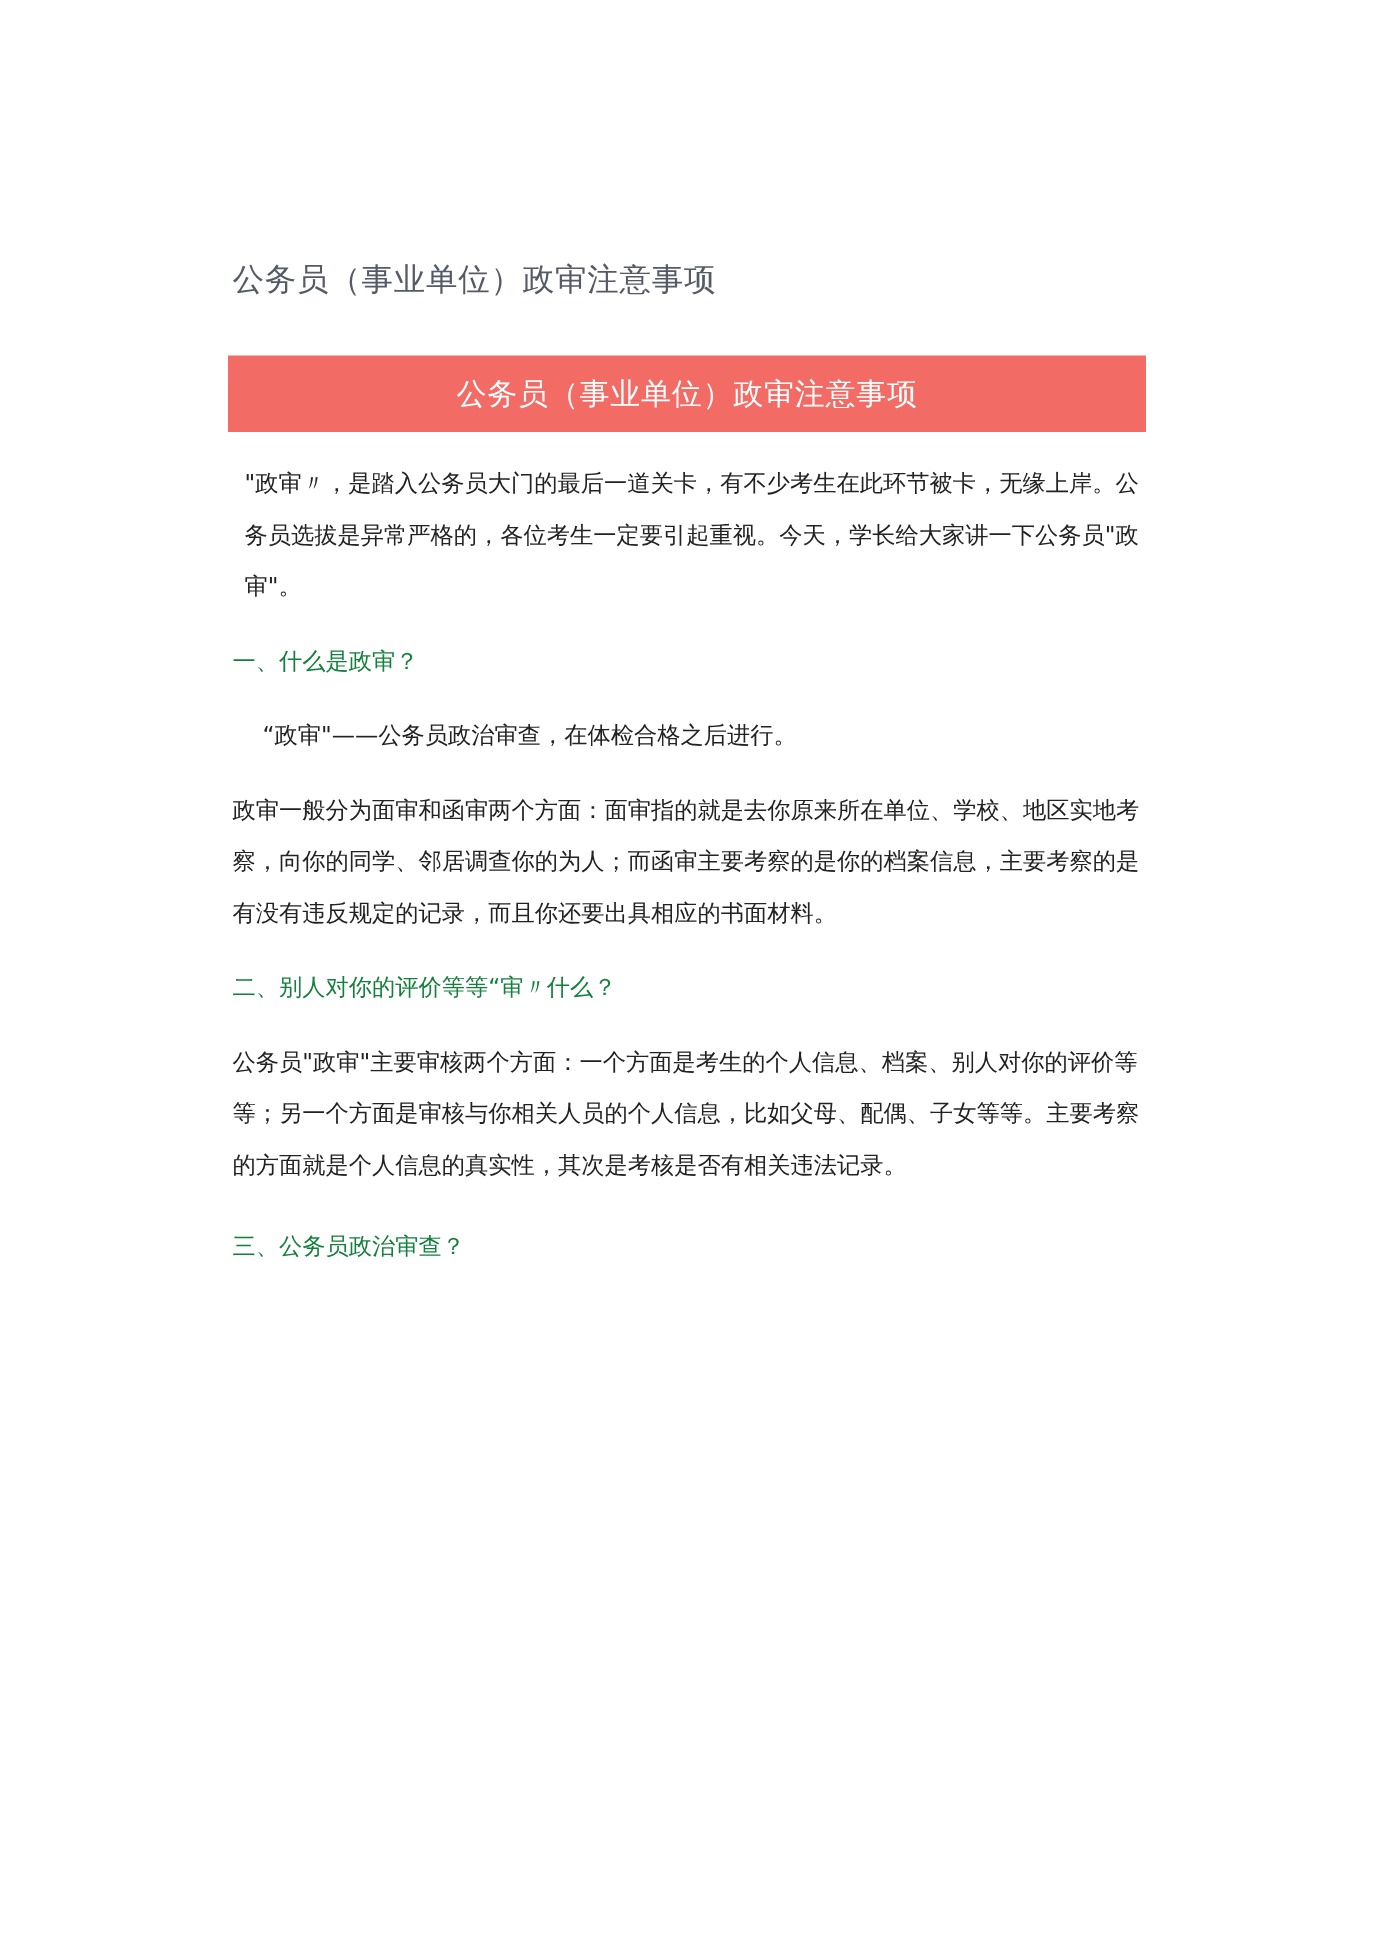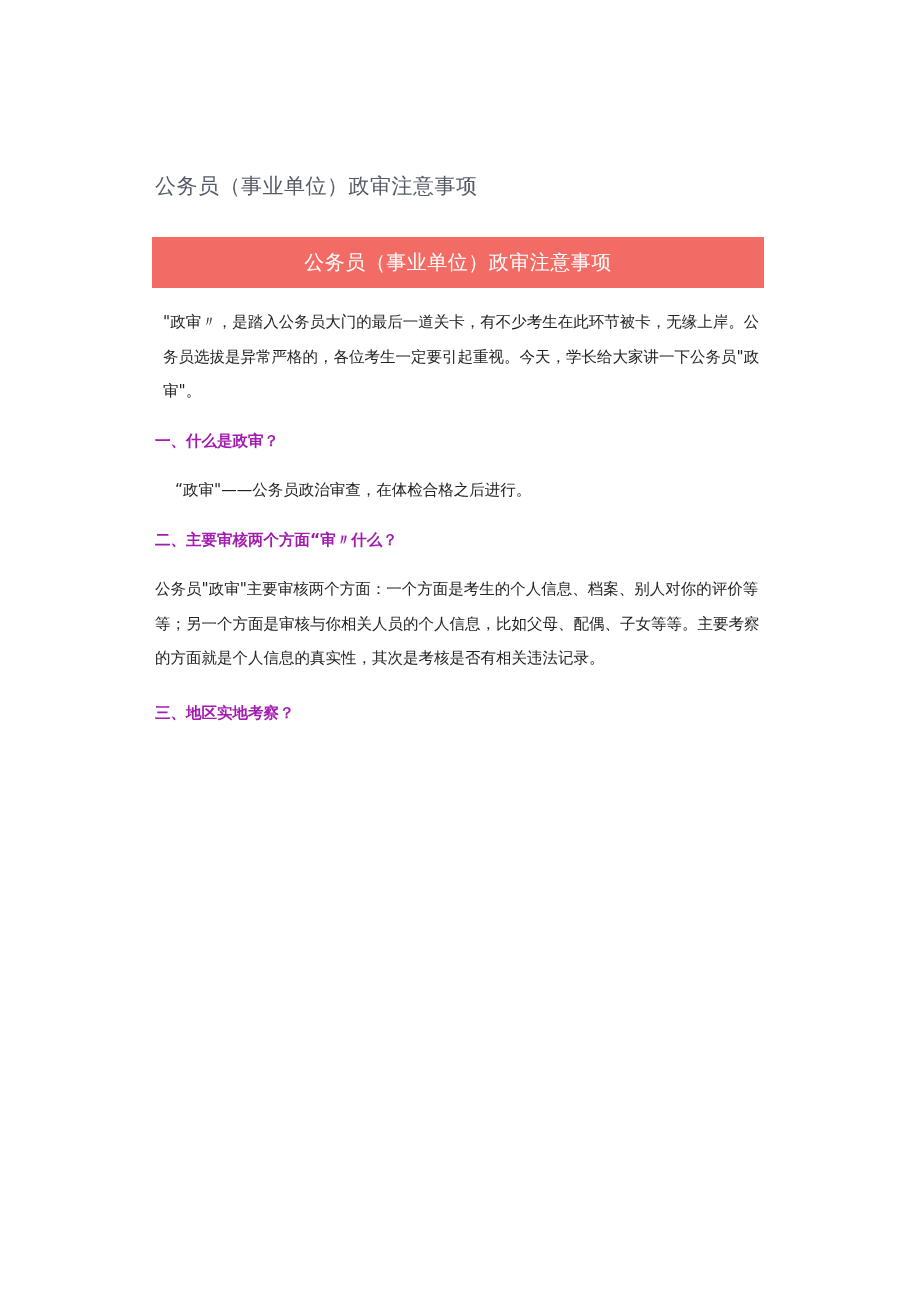--- a/index.html
+++ b/index.html
@@ -4,34 +4,35 @@
   <style>
     html, body { margin: 0; padding: 0; background: #ffffff; }
     body { width: 920px; height: 1301px; position: relative; overflow: hidden;
            font-family: "DejaVu Sans", "Liberation Sans", sans-serif; color: #222; }
     .page-title { position: absolute; left: 155px; top: 172px; font-size: 21px; color: #555a66; letter-spacing: 0.5px; }
     .banner { position: absolute; left: 152px; top: 237px; width: 612px; height: 51px;
               background: #f26b64; color: #ffffff; font-size: 20px;
               display: flex; align-items: center; justify-content: center; letter-spacing: 0.5px; }
     .content { position: absolute; left: 155px; top: 305px; width: 612px; font-size: 15.5px; line-height: 34.5px; color: #222; }
     .content p { margin: 0 0 15px 0; }
-    .content h3 { margin: 0 0 15px 0; font-size: 15.5px; font-weight: bold; line-height: 34.5px; color: #a21caf; }
+    .content h3 { margin: 0 0 15px 0; font-size: 15.5px; font-weight: normal; line-height: 34.5px; color: #15803d; }
     .indent { padding-left: 20px; }
   </style>
 </head>
 <body>
 
 <div class="page-title">公务员（事业单位）政审注意事项</div>
 <div class="banner">
   <span>公务员（事业单位）政审注意事项</span>
 </div>
 
 <div class="content">
   <p class="indent" style="padding-left:8px;">"政审〃，是踏入公务员大门的最后一道关卡，有不少考生在此环节被卡，无缘上岸。公务员选拔是异常严格的，各位考生一定要引起重视。今天，学长给大家讲一下公务员"政审"。</p>
 
   <h3>一、什么是政审？</h3>
   <p class="indent">“政审"——公务员政治审查，在体检合格之后进行。</p>
+  <p>政审一般分为面审和函审两个方面：面审指的就是去你原来所在单位、学校、地区实地考察，向你的同学、邻居调查你的为人；而函审主要考察的是你的档案信息，主要考察的是有没有违反规定的记录，而且你还要出具相应的书面材料。</p>
 
-  <h3>二、主要审核两个方面“审〃什么？</h3>
+  <h3>二、别人对你的评价等等“审〃什么？</h3>
   <p style="margin-bottom:20px;">公务员"政审"主要审核两个方面：一个方面是考生的个人信息、档案、别人对你的评价等等；另一个方面是审核与你相关人员的个人信息，比如父母、配偶、子女等等。主要考察的方面就是个人信息的真实性，其次是考核是否有相关违法记录。</p>
 
-  <h3>三、地区实地考察？</h3>
+  <h3>三、公务员政治审查？</h3>
 </div>
 
 </body></html>

